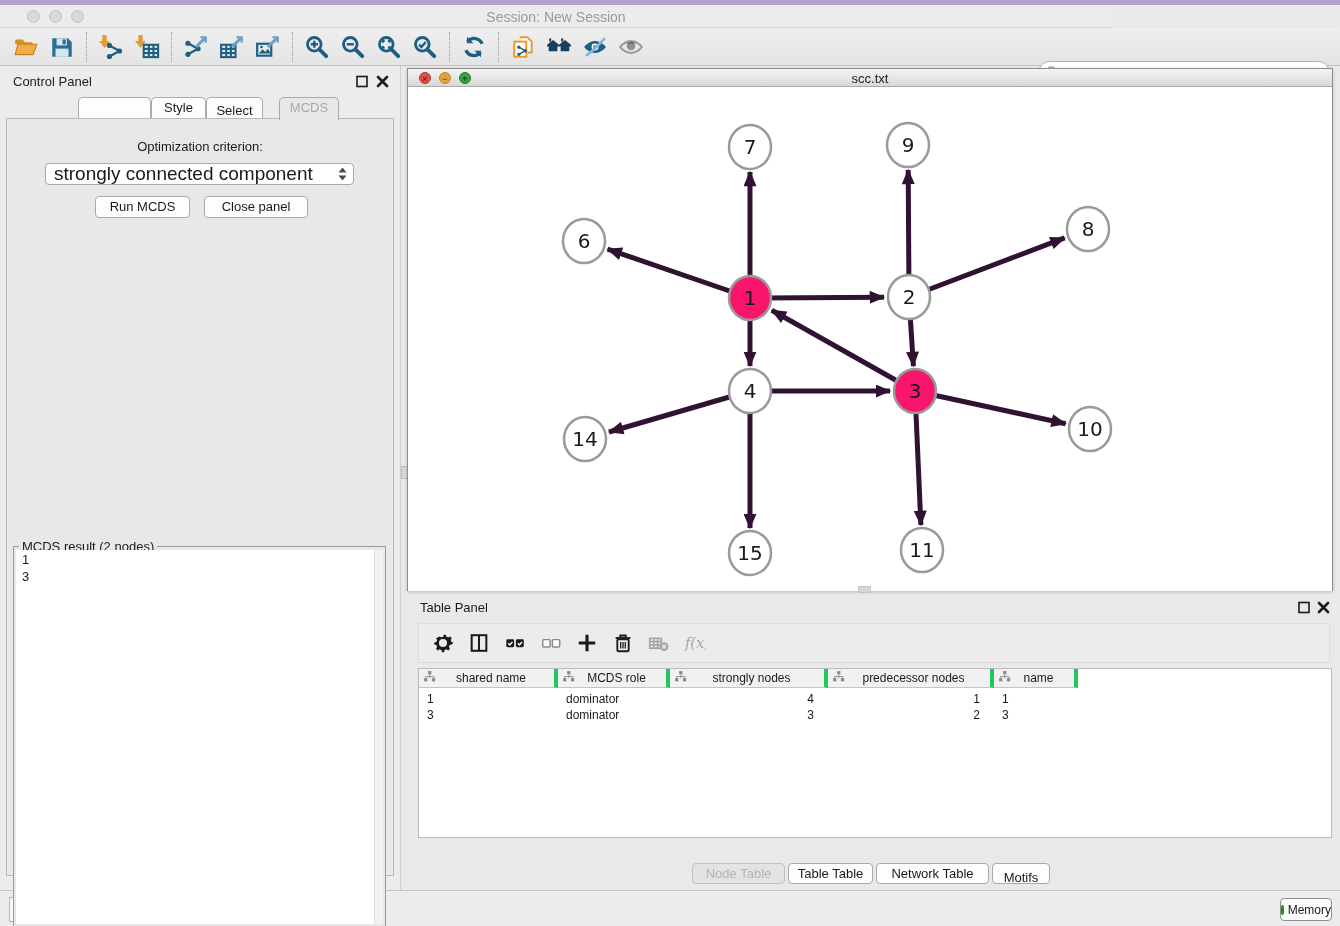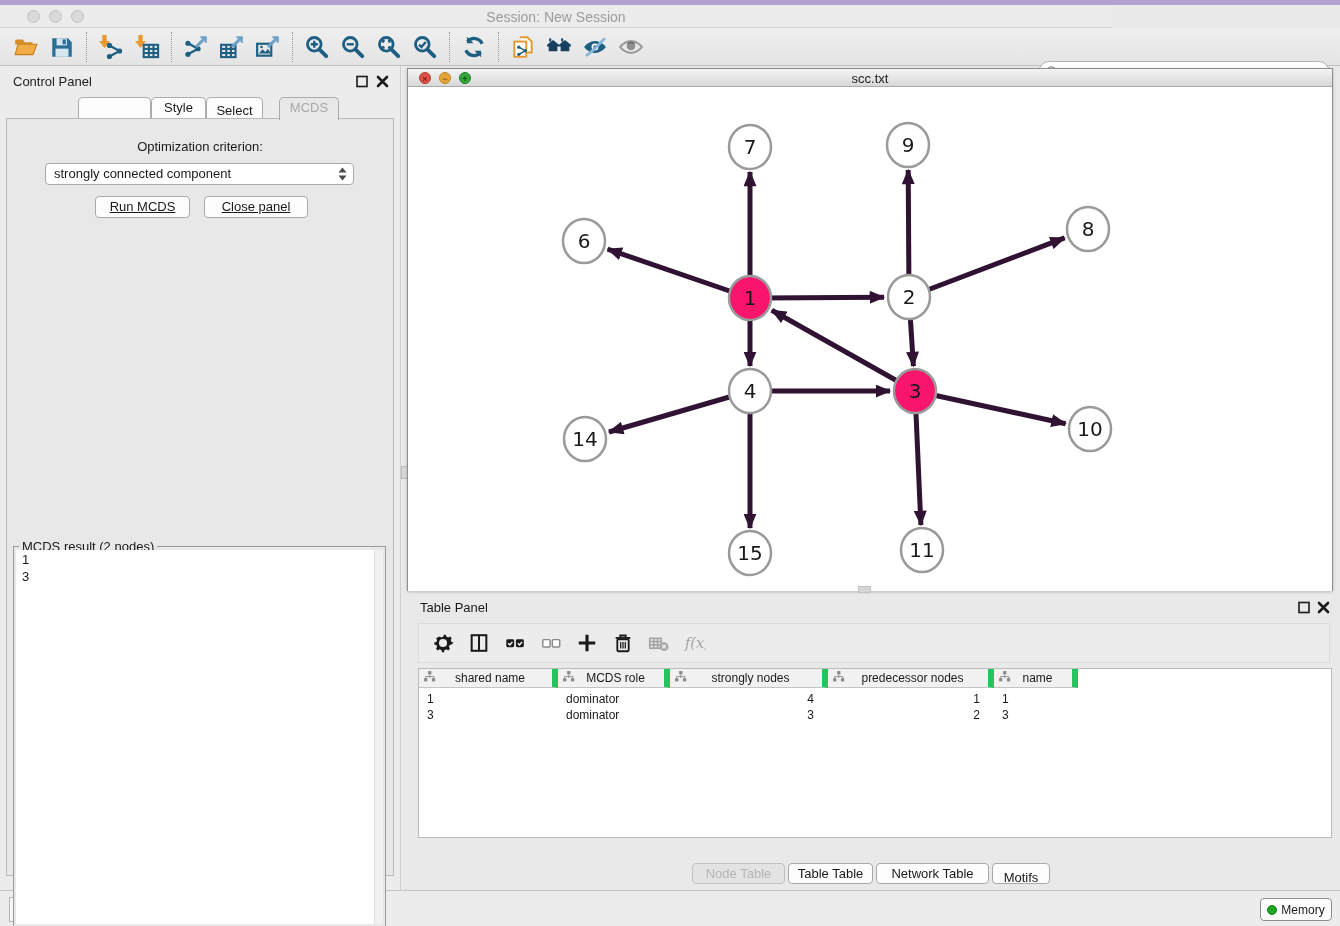--- a/index.html
+++ b/index.html
@@ -25,23 +25,23 @@
   
   .control-panel { left:0; top:66px; width:400px; height:824px; background:#ececec; }
   .cp-header { position:absolute; left:0; top:4px; width:100%; height:24px; }
   .cp-title { position:absolute; left:13px; top:4px; font-size:13px; color:#222; }
   .hdr-ic { position:absolute; top:4px; width:15px; height:15px; }
   .tabs-row { position:absolute; left:0; top:31px; width:100%; height:21px; }
   .tab { position:absolute; top:0; height:21px; border:1px solid #ababab; border-bottom:none; border-radius:5px 5px 0 0; background:#fdfdfd; text-align:center; font-size:13px; line-height:20px; padding:0 13px; }
   .tab.active { background:#e8e8e8; color:#a8a8a8; z-index:3; height:23px;margin-left:16px; }
   .cp-body { position:absolute; left:6px; top:52px; width:388px; height:758px; border:1px solid #b9b9b9; background:#e8e8e8; z-index:2; }
   .opt-label { position:absolute; left:0; top:20px; width:100%; text-align:center; font-size:13px; }
-  .opt-select { position:absolute; left:38px; top:44px; width:309px; height:22px; background:#fff; border:1px solid #a9a9a9; border-radius:4px; font-size:13px; line-height:20px; padding-left:8px; }
+  .opt-select { position:absolute; left:38px; top:44px; width:309px; height:22px; background:#fff; border:1px solid #a9a9a9; border-radius:4px; font-size:19px; line-height:20px; padding-left:8px; }
   .stepper { position:absolute; right:4px; top:2px; width:13px; height:16px; }
-  .cp-btn { position:absolute; top:77px; height:22px; background:#fdfdfd; border:1px solid #a9a9a9; border-radius:4px; font-size:13px; text-align:center; line-height:20px;text-decoration:underline; }
+  .cp-btn { position:absolute; top:77px; height:22px; background:#fdfdfd; border:1px solid #a9a9a9; border-radius:4px; font-size:13px; text-align:center; line-height:20px; }
   .mcds-box { position:absolute; left:6px; top:427px; width:373px; height:381px; border:1px solid #9a9a9a; background:#e8e8e8; }
   .mcds-legend { position:absolute; left:5px; top:-8px; background:#e8e8e8; padding:0 3px; font-size:13px; }
   .mcds-text { position:absolute; left:2px; top:3px; right:11px; bottom:2px; background:#fff; font-size:13px; line-height:17px; padding:1px 0 0 6px; white-space:pre; }
   .mcds-scroll { position:absolute; right:2px; top:3px; width:9px; bottom:2px; background:#f1f1f1; border-left:1px solid #e0e0e0; }
 
   
   .v-divider { left:400px; top:66px; width:8px; height:824px; background:#e9e9e9; border-left:1px solid #cfcfcf; }
   .v-grip { position:absolute; left:0px; top:400px; width:7px; height:13px; background:#d8d8d8; border:1px solid #bdbdbd; }
 
   
@@ -52,33 +52,33 @@
   .net-canvas { position:absolute; left:0; top:18px; width:924px; height:504px; background:#fff; overflow:hidden; }
   .h-grip { left:858px; top:586px; width:13px; height:7px; background:#d6d6d6; border:1px solid #c2c2c2; }
 
   
   .table-panel { left:408px; top:595px; width:932px; height:295px; background:#e9e9e9; }
   .tp-title { position:absolute; left:12px; top:5px; font-size:13px; }
   .tp-toolbar { position:absolute; left:10px; top:28px; width:912px; height:40px; background:#ececec; border:1px solid #dcdcdc; display:flex; align-items:center; padding-left:6px; }
   .tp-toolbar .tbtn svg { width:22px; height:22px; }
   .tp-table { position:absolute; left:10px; top:73px; width:914px; height:170px; background:#fff; border:1px solid #bbb; }
   .th-row { position:absolute; left:0; top:0; height:19px; display:flex; }
-  .th-cell { height:19px; background:#f1f1f1; border-right:6px solid #22c55e; border-bottom:1px solid #c4c4c4; display:flex; align-items:center; font-size:12px; position:relative; }
+  .th-cell { height:19px; background:#f1f1f1; border-right:4px solid #22c55e; border-bottom:1px solid #c4c4c4; display:flex; align-items:center; font-size:12px; position:relative; }
   .th-cell svg { width:13px; height:13px; margin-left:4px; }
   .th-label { flex:1; text-align:center; padding-right:8px; }
   .td-row { position:absolute; left:0; height:16px; display:flex; font-size:12px; }
   .td-cell { height:16px; line-height:16px; overflow:hidden; }
   .tp-tabs { position:absolute; left:0; top:268px; width:100%; height:22px; }
   .tp-tab { position:absolute; top:0; height:21px; border:1px solid #a9a9a9; border-radius:4px; background:#fdfdfd; font-size:13px; line-height:19px; padding:0 12px; text-align:center; }
   .tp-tab.active { background:#e3e3e3; color:#b5b5b5; border-color:#c2c2c2; }
 
   
   .statusbar { left:0; top:890px; width:1340px; height:36px; background:#ececec; border-top:1px solid #c5c5c5; }
   .list-btn { position:absolute; left:9px; top:6px; width:31px; height:25px; background:#f7f7f7; border:1px solid #b5b5b5; display:flex; align-items:center; justify-content:center; }
-  .mem-btn { position:absolute; right:8px; top:7px; width:72px; height:23px; background:#fdfdfd; border:1px solid #8e8e8e; border-radius:4px; display:flex; align-items:center; justify-content:center; gap:4px; font-size:12px; }
+  .mem-btn { position:absolute; right:8px; top:7px; width:52px; height:23px; background:#fdfdfd; border:1px solid #8e8e8e; border-radius:4px; display:flex; align-items:center; justify-content:center; gap:4px; font-size:12px; }
   .mem-dot { width:10px; height:10px; border-radius:50%; background:#1ea620; border:1px solid #157a17; }
 </style>
 </head>
 <body>
 
 <div class="abs top-strip"></div>
 <div class="abs titlebar">
   <span class="traffic t-gray" style="left:27px"></span>
   <span class="traffic t-gray" style="left:49px"></span>
   <span class="traffic t-gray" style="left:71px"></span>

